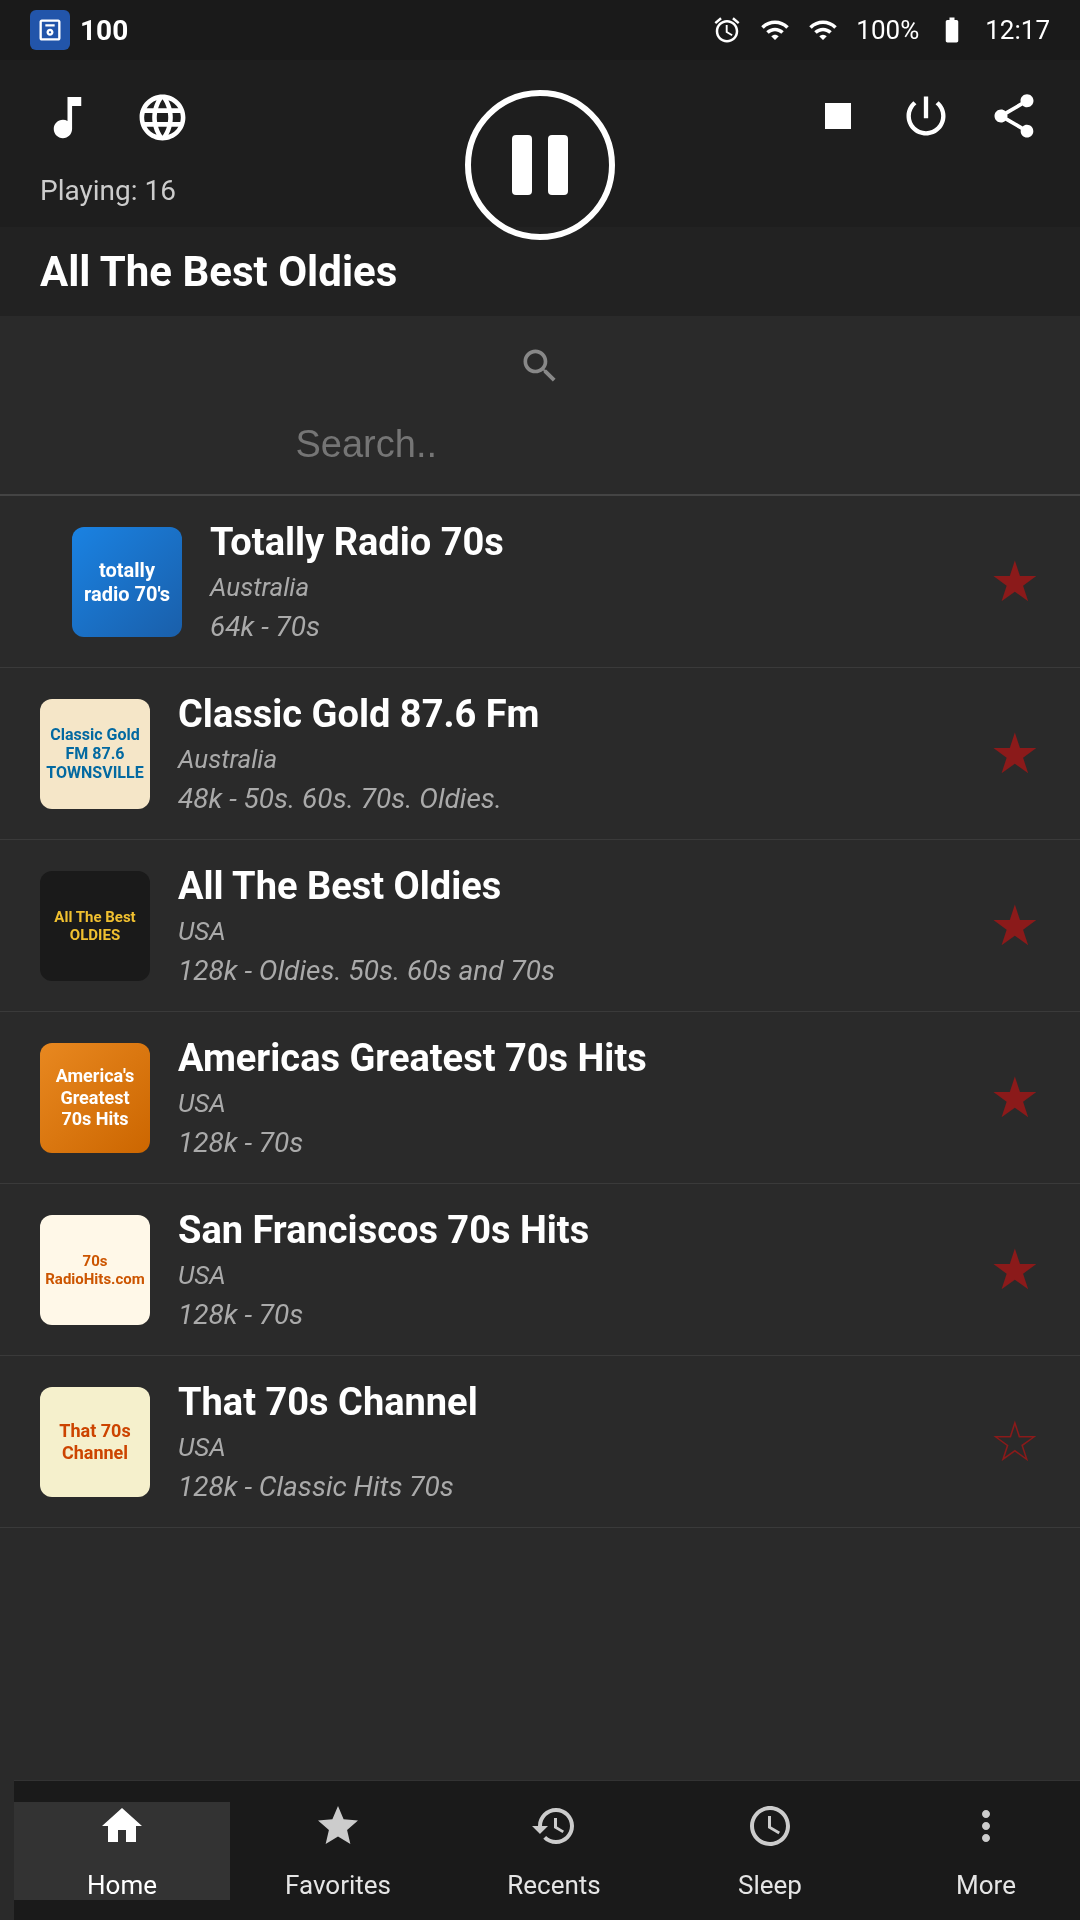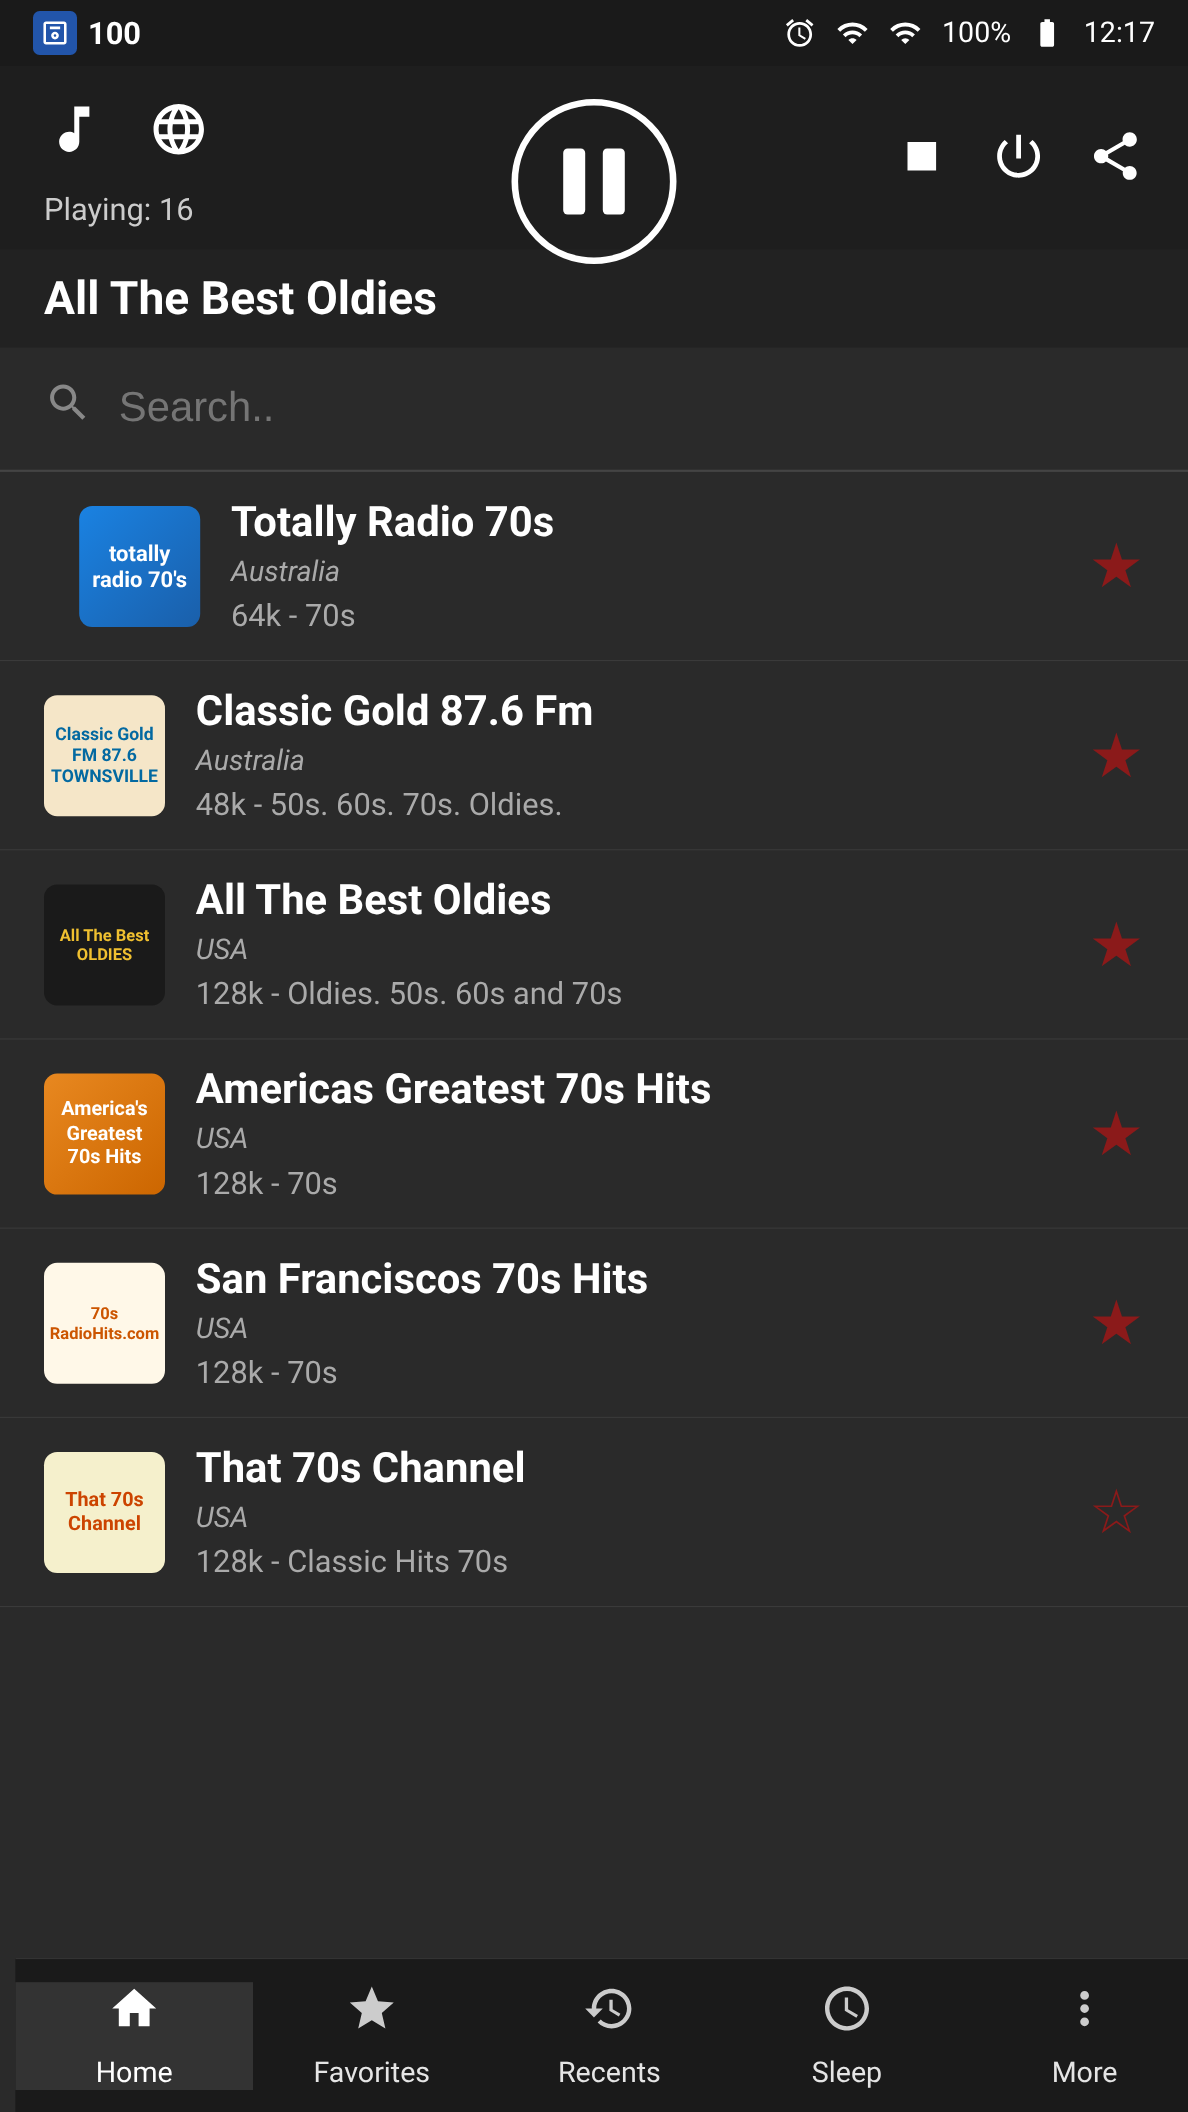--- a/index.html
+++ b/index.html
@@ -47,21 +47,21 @@
       align-items: center;
       gap: 18px;
       font-size: 26px;
     }
 
     
     .player-header {
       background: #1e1e1e;
       padding: 30px 40px 20px;
       display: flex;
-      align-items: center;
+      align-items: flex-start;
       justify-content: space-between;
       position: relative;
     }
     .player-left {
       display: flex;
       flex-direction: column;
       align-items: flex-start;
       gap: 12px;
     }
     .player-left .icons-row {
@@ -128,20 +128,21 @@
     }
 
     
     .search-bar {
       background: #2a2a2a;
       padding: 28px 40px;
       display: flex;
       align-items: center;
       gap: 24px;
       border-bottom: 2px solid #444;
+      flex-direction: column;
     }
     .search-icon-wrap {
       font-size: 44px;
       color: #888;
     }
     .search-input {
       background: transparent;
       border: none;
       outline: none;
       font-size: 38px;
@@ -227,20 +228,21 @@
       color: #ffffff;
     }
     .station-country {
       font-size: 26px;
       color: #aaaaaa;
       font-style: italic;
     }
     .station-bitrate {
       font-size: 28px;
       color: #aaaaaa;
+      font-style: italic;
     }
     .star-btn {
       font-size: 56px;
       cursor: pointer;
       flex-shrink: 0;
     }
     .star-filled { color: #8b1a1a; }
     .star-outline { color: #8b1a1a; }
 
     

